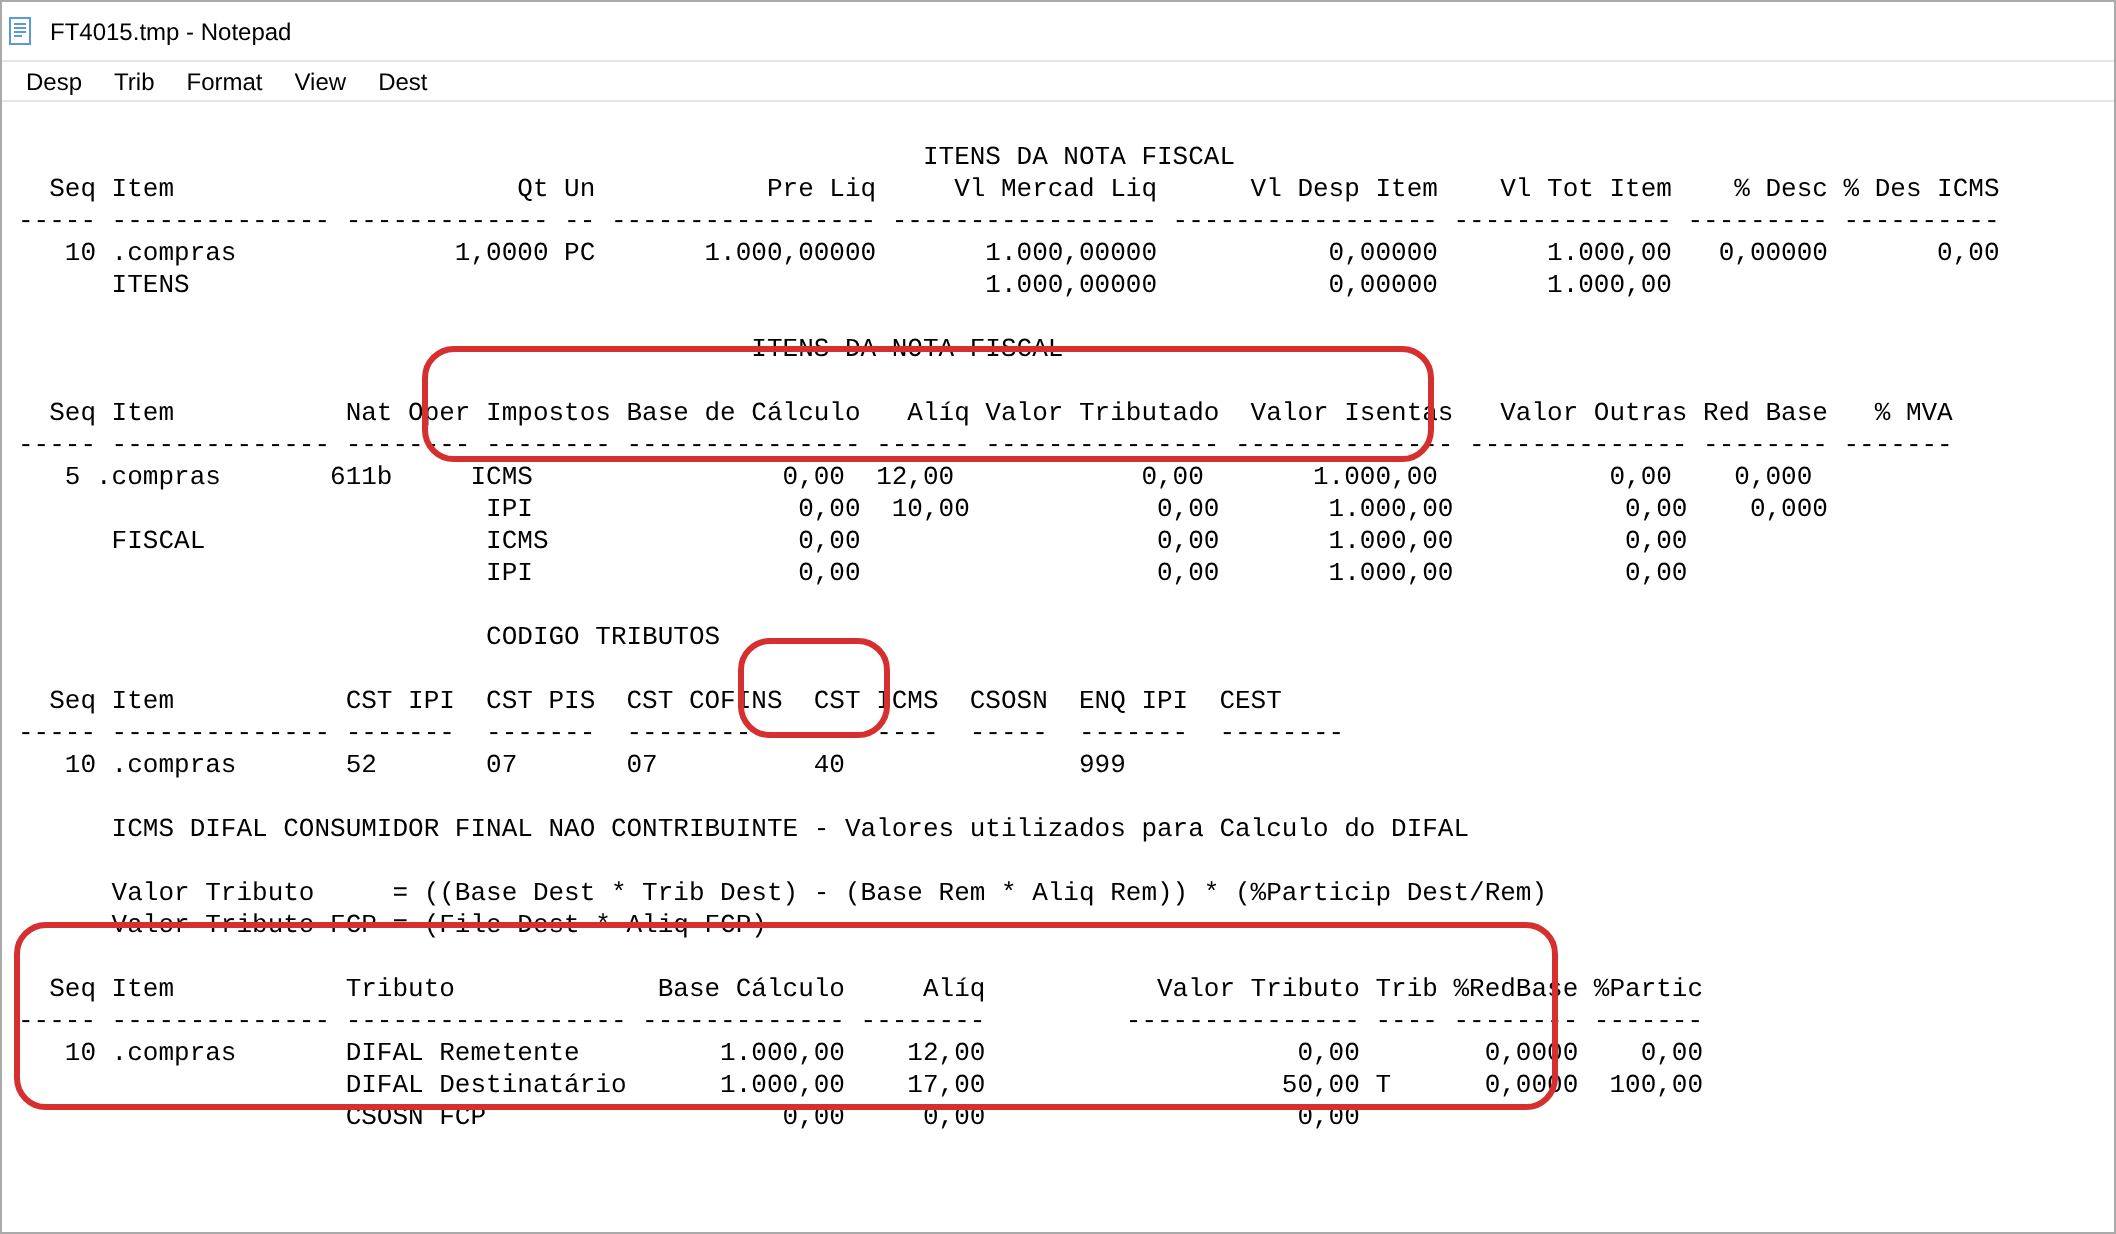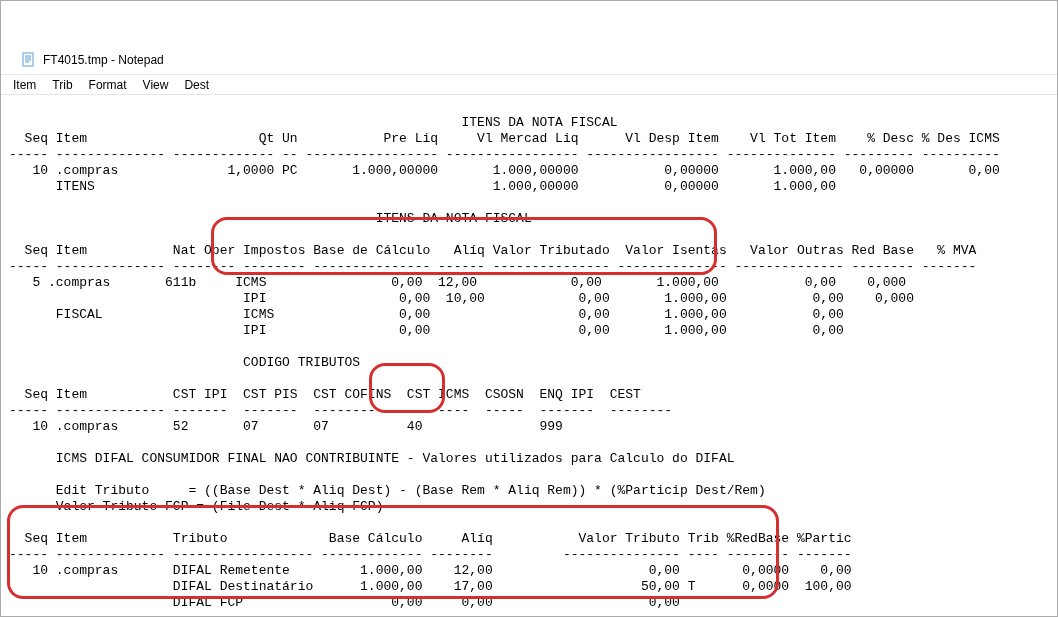--- a/index.html
+++ b/index.html
@@ -10,23 +10,22 @@
     width: 1058px;
     height: 617px;
     overflow: hidden;
     border: 1px solid #aaa;
   }
   .titlebar {
     height: 30px;
     background: #fff;
     display: flex;
     align-items: center;
-    padding: 0 20px;
+    padding: 0 2px;
     border-bottom: 1px solid #e5e5e5;
-    margin-top: 44px;
   }
   .titlebar .icon {
     width: 16px; height: 16px;
     margin-right: 6px;
     display: inline-flex; align-items: center; justify-content: center;
   }
   .titlebar .title { color: #000; }
   .menubar {
     height: 20px;
     display: flex;
@@ -66,21 +65,21 @@
       <line x1="4" y1="4" x2="10" y2="4" stroke="#5a9bd5"></line>
       <line x1="4" y1="6" x2="10" y2="6" stroke="#5a9bd5"></line>
       <line x1="4" y1="8" x2="10" y2="8" stroke="#5a9bd5"></line>
       <line x1="4" y1="10" x2="8" y2="10" stroke="#5a9bd5"></line>
     </svg>
   </span>
   <span class="title">FT4015.tmp - Notepad</span>
 </div>
 
 <div class="menubar">
-  <span class="menu-item">Item</span>
+  <span class="menu-item">Desp</span>
   <span class="menu-item">Trib</span>
   <span class="menu-item">Format</span>
   <span class="menu-item">View</span>
   <span class="menu-item">Dest</span>
 </div>
 
 <div class="content">
 <span>                                                          ITENS DA NOTA FISCAL</span>
 <span>  Seq Item                      Qt Un           Pre Liq     Vl Mercad Liq      Vl Desp Item    Vl Tot Item    % Desc % Des ICMS</span>
 <span>----- -------------- ------------- -- ----------------- ----------------- ----------------- -------------- --------- ----------</span>
@@ -97,26 +96,26 @@
 <span>                              IPI                 0,00                   0,00       1.000,00           0,00</span>
 <span></span>
 <span>                              CODIGO TRIBUTOS</span>
 <span></span>
 <span>  Seq Item           CST IPI  CST PIS  CST COFINS  CST ICMS  CSOSN  ENQ IPI  CEST</span>
 <span>----- -------------- -------  -------  ----------  --------  -----  -------  --------</span>
 <span>   10 .compras       52       07       07          40               999</span>
 <span></span>
 <span>      ICMS DIFAL CONSUMIDOR FINAL NAO CONTRIBUINTE - Valores utilizados para Calculo do DIFAL</span>
 <span></span>
-<span>      Edit Tributo     = ((Base Dest * Aliq Dest) - (Base Rem * Aliq Rem)) * (%Particip Dest/Rem)</span>
+<span>      Valor Tributo     = ((Base Dest * Trib Dest) - (Base Rem * Aliq Rem)) * (%Particip Dest/Rem)</span>
 <span>      Valor Tributo FCP = (File Dest * Aliq FCP)</span>
 <span></span>
 <span>  Seq Item           Tributo             Base Cálculo     Alíq           Valor Tributo Trib %RedBase %Partic</span>
 <span>----- -------------- ------------------ ------------- --------         --------------- ---- -------- -------</span>
 <span>   10 .compras       DIFAL Remetente         1.000,00    12,00                    0,00        0,0000    0,00</span>
 <span>                     DIFAL Destinatário      1.000,00    17,00                   50,00 T      0,0000  100,00</span>
-<span>                     DIFAL FCP                   0,00     0,00                    0,00</span>
+<span>                     CSOSN FCP                   0,00     0,00                    0,00</span>
 
   
   <div class="annot" style="left:210px; top:122px; width:506px; height:58px;"></div>
   <div class="annot" style="left:368px; top:268px; width:76px; height:50px;"></div>
   <div class="annot" style="left:6px; top:410px; width:772px; height:94px;"></div>
 </div>
 
 </body></html>

